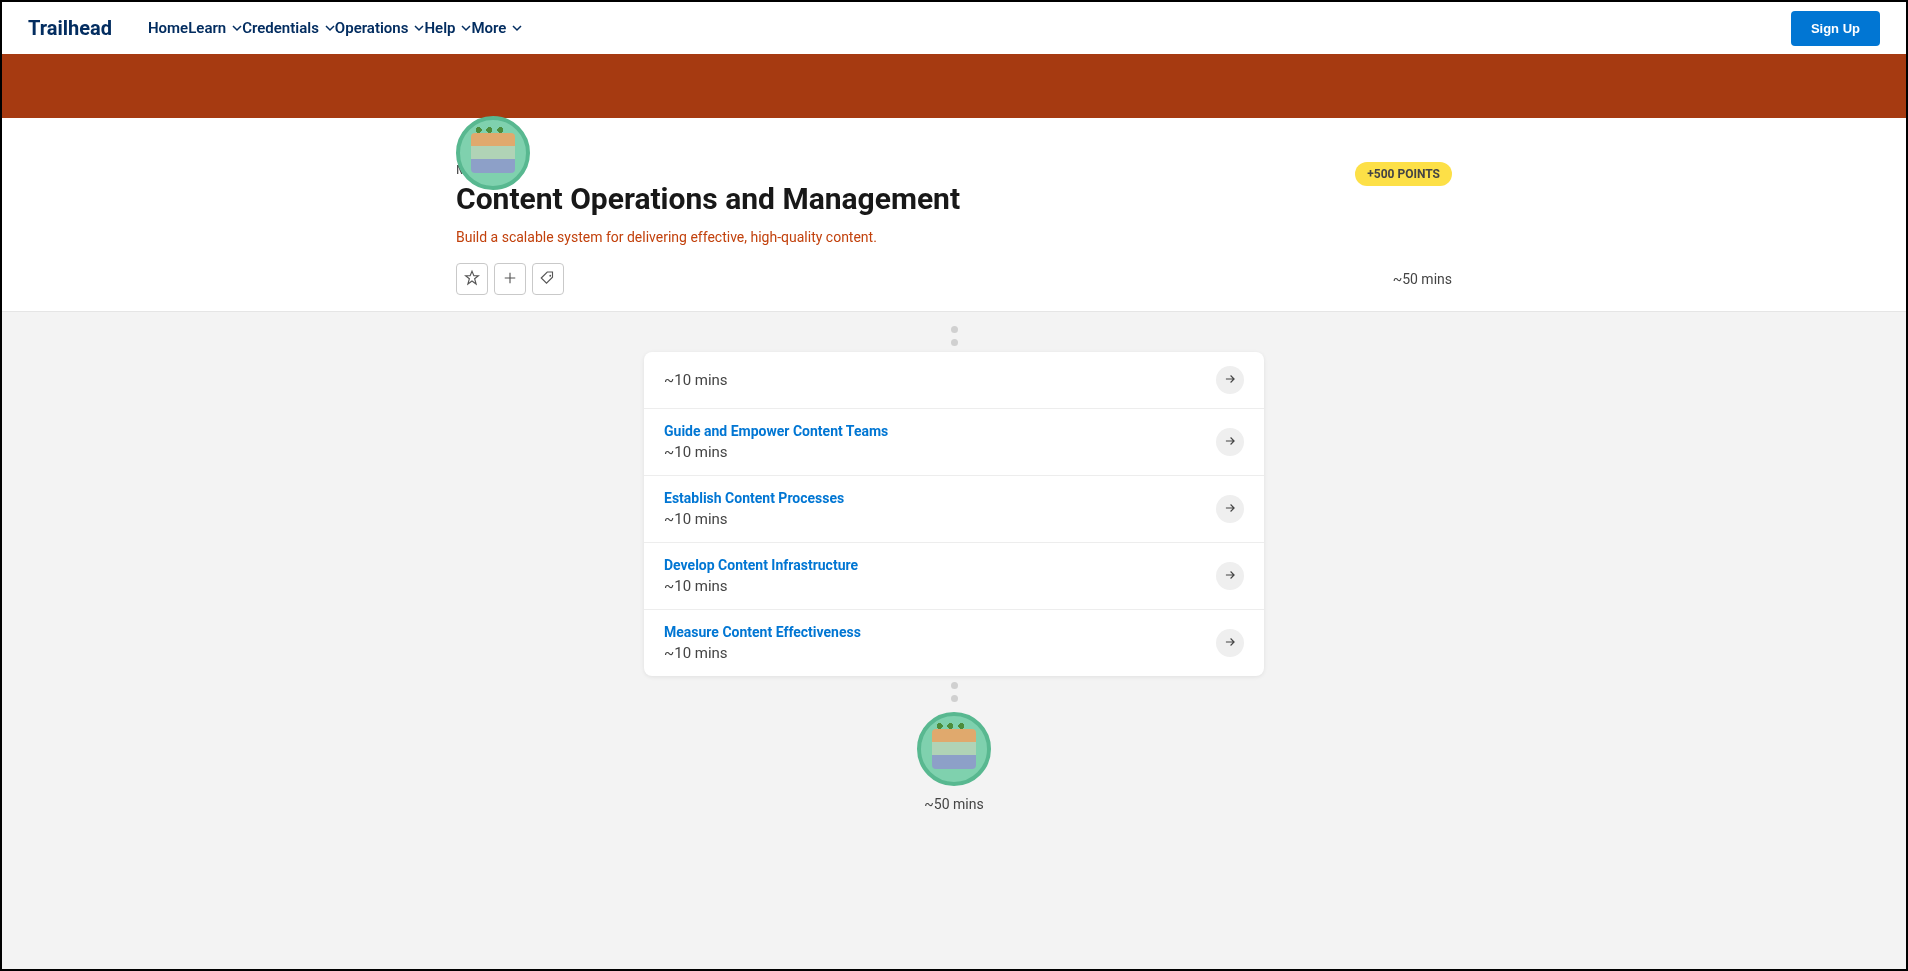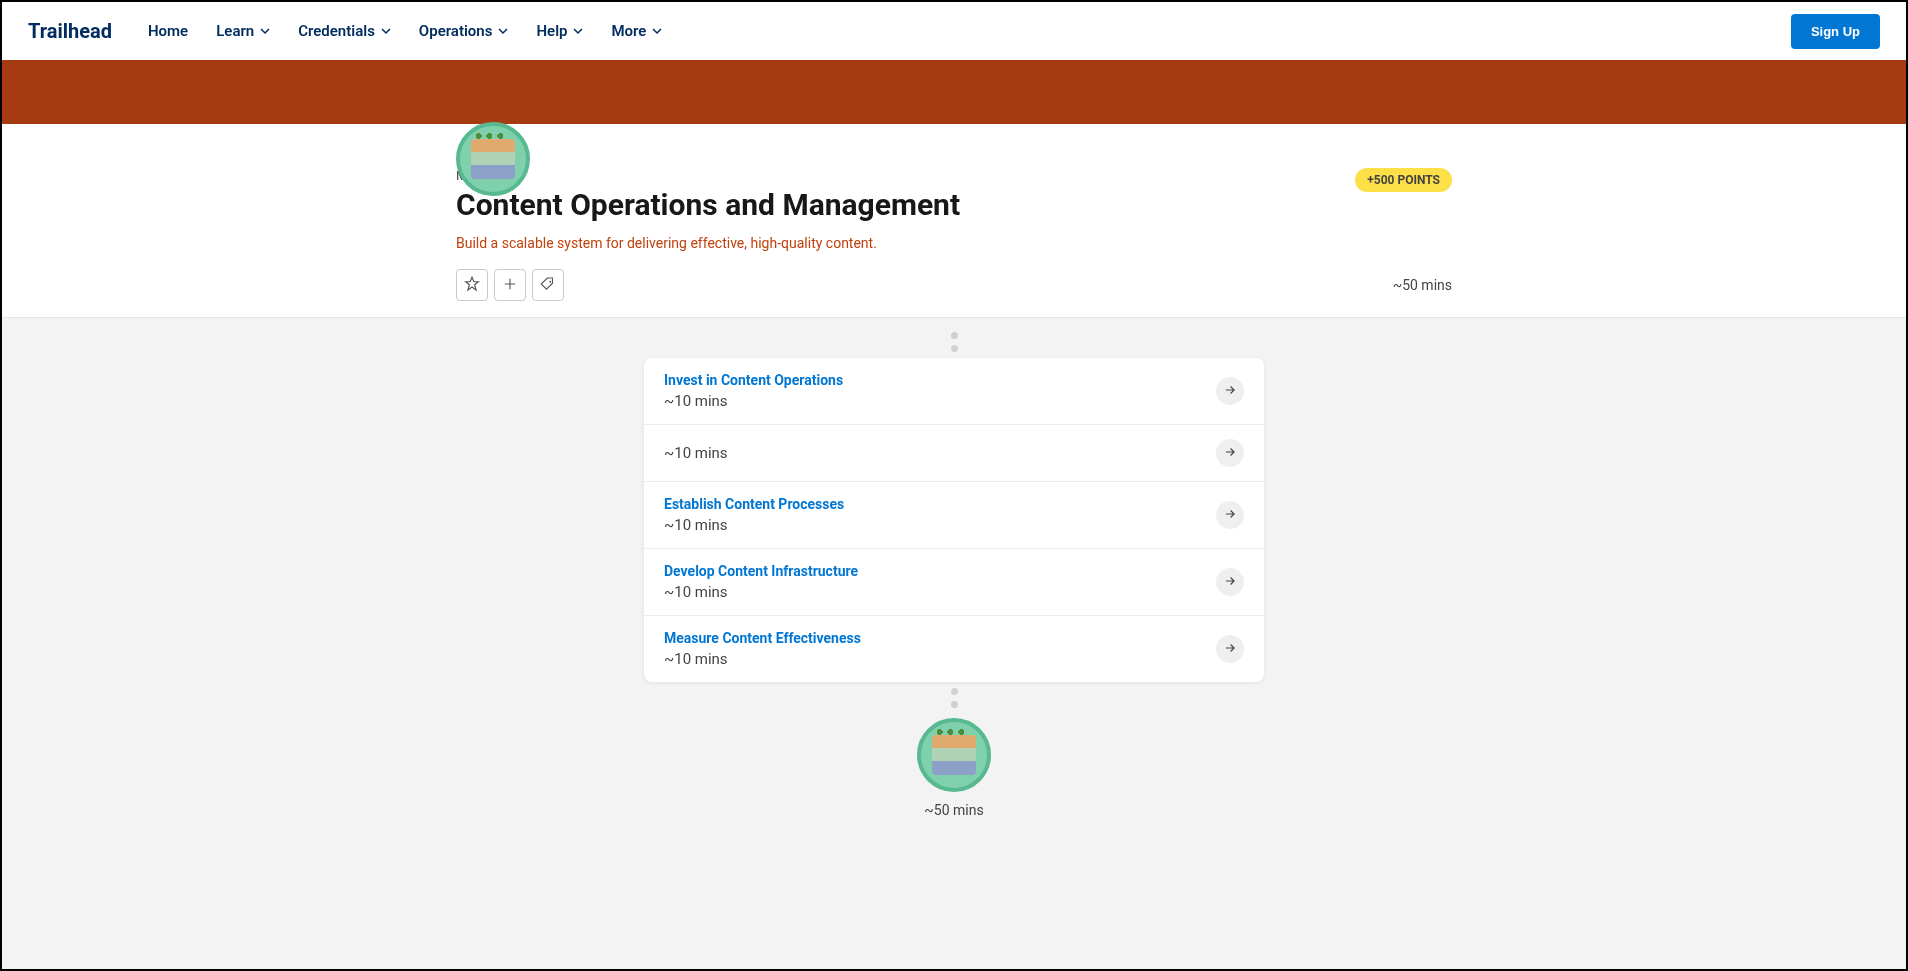--- a/index.html
+++ b/index.html
@@ -11,33 +11,32 @@
   .frame {
     border: 2px solid #000;
     margin: 0;
     height: 971px;
     overflow: hidden;
   }
   
   .topnav {
     display: flex;
     align-items: center;
-    height: 58px;
+    height: 52px;
     padding: 0 26px;
     background: #fff;
   }
   .logo {
     font-weight: 700;
     font-size: 20px;
     color: #032d60;
     margin-right: 36px;
   }
   .navlinks {
     display: flex;
-    gap: 28px;
     align-items: center;
   }
   .navlink {
     display: flex;
     align-items: center;
     gap: 6px;
     font-size: 15px;
     font-weight: 600;
     color: #032d60;
     cursor: pointer;
@@ -298,32 +297,32 @@
   <div class="units-wrap">
     <div class="dots">
           <span></span>
           <span></span>
         </div>
 
     <div class="units-card">
 
       <div class="unit">
         <div class="unit-left">
-          <div class="unit-title">Invest in Content Operations</div>
-          <div class="unit-time">~10 mins</div>
-        </div>
-        <div class="unit-arrow">
-          <span><svg viewBox="0 0 24 24">
-                  <path d="M5 12h14M13 6l6 6-6 6"></path>
-                </svg></span>
-        </div>
-      </div>
-
-      <div class="unit">
-        <div class="unit-left">
+          <div class="unit-time">~10 mins</div>
+        </div>
+        <div class="unit-arrow">
+          <span><svg viewBox="0 0 24 24">
+                  <path d="M5 12h14M13 6l6 6-6 6"></path>
+                </svg></span>
+        </div>
+      </div>
+
+      <div class="unit">
+        <div class="unit-left">
+          <div class="unit-title">Guide and Empower Content Teams</div>
           <div class="unit-time">~10 mins</div>
         </div>
         <div class="unit-arrow">
           <span><svg viewBox="0 0 24 24">
                   <path d="M5 12h14M13 6l6 6-6 6"></path>
                 </svg></span>
         </div>
       </div>
 
       <div class="unit">

